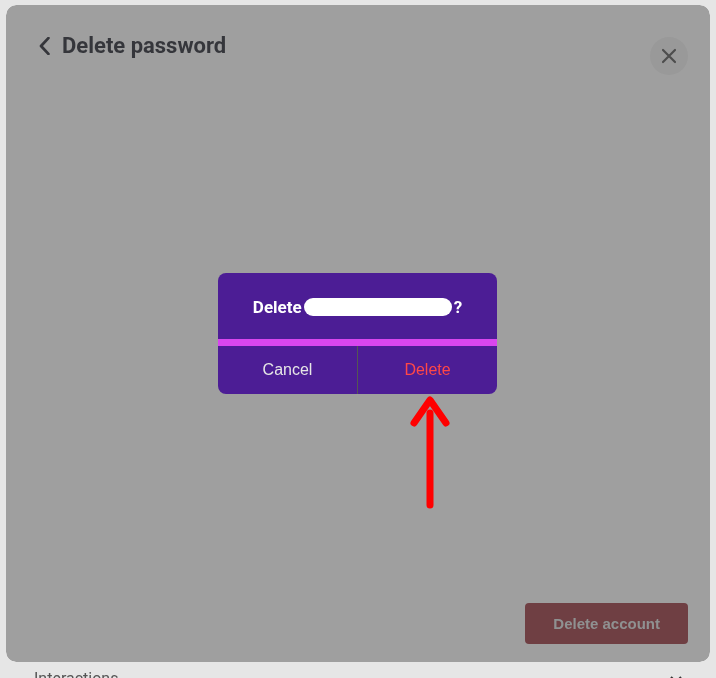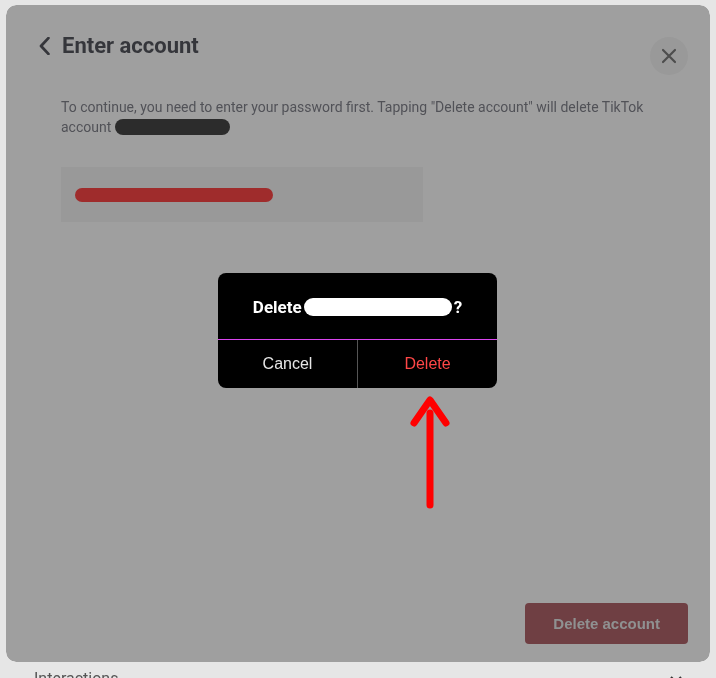--- a/index.html
+++ b/index.html
@@ -130,21 +130,21 @@
       justify-content: space-between;
       align-items: center;
       color: #555;
       font-size: 16px;
     }
     .confirm-dialog {
       position: absolute;
       top: 273px;
       left: 218px;
       width: 279px;
-      background: #000000;
+      background: #4c1d95;
       border-radius: 8px;
       overflow: hidden;
       z-index: 20;
     }
     .confirm-title-row {
       padding: 24px 18px 22px 18px;
       text-align: center;
       color: #fff;
       font-size: 17px;
       font-weight: 700;
@@ -155,21 +155,21 @@
     }
     .confirm-redacted {
       display: inline-block;
       width: 148px;
       height: 18px;
       background: #fff;
       border-radius: 9px;
     }
     .confirm-buttons {
       display: flex;
-      border-top: 1px solid #d946ef;
+      border-top: 7px solid #d946ef;
     }
     .confirm-btn {
       flex: 1;
       padding: 15px 0;
       text-align: center;
       font-size: 16px;
       cursor: pointer;
       background: transparent;
       border: none;
     }
@@ -191,38 +191,29 @@
 </head>
 <body>
 
 <div class="modal-container">
   <div class="header">
     <div class="back-icon">
       <svg viewBox="0 0 10 16" fill="none">
         <path d="M8 1L1.5 8L8 15" stroke="#161823" stroke-width="2.5" stroke-linecap="round" stroke-linejoin="round"></path>
       </svg>
     </div>
-    <div class="header-title">Enter account</div>
+    <div class="header-title">Delete password</div>
   </div>
 
   <div class="close-btn">
     <svg viewBox="0 0 16 16">
       <path d="M2 2 L14 14 M14 2 L2 14" stroke="#4a4a4a" stroke-width="2.2" stroke-linecap="round"></path>
     </svg>
   </div>
 
-  <div class="content">
-    <div class="description">
-      <span>To continue, you need to enter your password first. Tapping "Delete account" will delete TikTok account</span>
-      <span class="redacted-username"></span>
-    </div>
-    <div class="password-field">
-      <div class="password-redacted"></div>
-    </div>
-  </div>
 
   <button class="delete-account-btn">Delete account</button>
 
   <div class="dim-overlay"></div>
 </div>
 
 <div class="bottom-row">
   <span>Interactions</span>
   <span>
     <svg width="12" height="8" viewBox="0 0 12 8">

